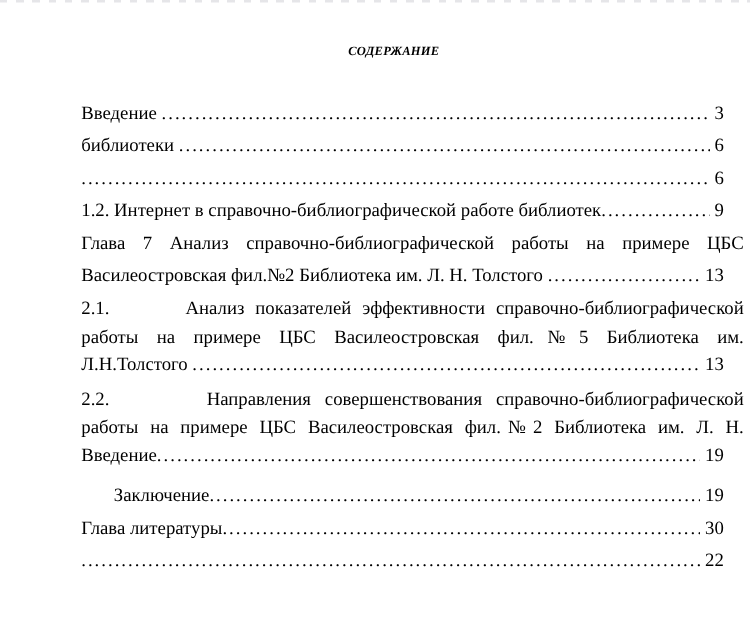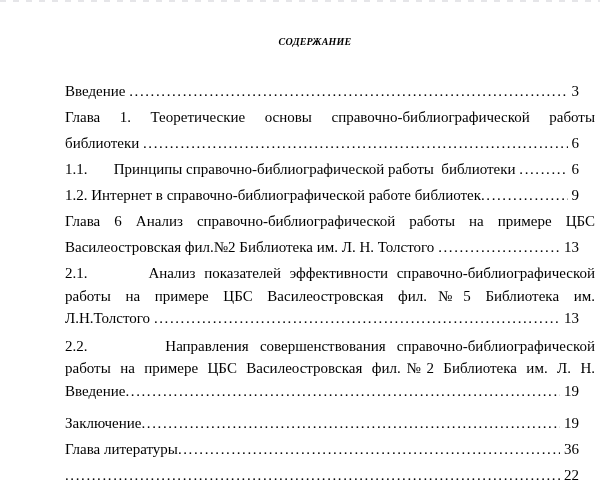--- a/index.html
+++ b/index.html
@@ -17,21 +17,21 @@
   .page { padding: 36px 0 0 65px; }
   .doc-title {
     width: 500px; text-align: center;
     font-weight: bold; font-size: 10px; letter-spacing: 0.2px;
     margin: 0 0 31px 0;
     font-style: italic;
   }
   .toc { width: 530px; font-size: 15px; }
   .entry { line-height: 26px; }
   .entry.compact { line-height: 22.5px; padding: 2px 0 3px; }
-  .entry.gap-top { margin-top: 5px; }
+  .entry.gap-top { margin-top: 5px; margin-left: 26px; }
   .line.justify {
     text-align: justify;
     text-align-last: justify;
     -moz-text-align-last: justify;
   }
   .line.fill {
     display: flex; align-items: baseline;
     padding-right: 16px;
   }
   .line.fill .t { white-space: pre; flex: 0 0 auto; }
@@ -51,43 +51,41 @@
   <div class="doc-title">СОДЕРЖАНИЕ</div>
   <div class="toc">
       <div class="entry">
         <div class="line fill">
           <span class="t">Введение&nbsp;</span>
           <span class="dots"></span>
           <span class="pg">3</span>
         </div>
       </div>
       <div class="entry">
-        <div class="line justify">Глава 1. Теоретические основы справочно-библиографической работы</div>
         <div class="line fill">
           <span class="t">библиотеки&nbsp;</span>
           <span class="dots"></span>
           <span class="pg">6</span>
         </div>
       </div>
       <div class="entry">
         <div class="line fill">
-          <span class="t">1.1.&nbsp;&nbsp;&nbsp;&nbsp;&nbsp;&nbsp;&nbsp;Принципы справочно-библиографической работы &nbsp;библиотеки&nbsp;</span>
           <span class="dots"></span>
           <span class="pg">6</span>
         </div>
       </div>
       <div class="entry">
         <div class="line fill">
           <span class="t">1.2. Интернет в справочно-библиографической работе библиотек</span>
           <span class="dots"></span>
           <span class="pg">9</span>
         </div>
       </div>
       <div class="entry">
-        <div class="line justify">Глава 6 Анализ справочно-библиографической работы на примере ЦБС</div>
+        <div class="line justify">Глава 7 Анализ справочно-библиографической работы на примере ЦБС</div>
         <div class="line fill">
           <span class="t">Василеостровская фил.№2 Библиотека им. Л. Н. Толстого&nbsp;</span>
           <span class="dots"></span>
           <span class="pg">13</span>
         </div>
       </div>
       <div class="entry compact">
         <div class="line justify">2.1.&nbsp;&nbsp;&nbsp;&nbsp;&nbsp;&nbsp; Анализ показателей эффективности справочно-библиографической</div>
         <div class="line justify">работы на примере ЦБС Василеостровская фил.№5 Библиотека им.</div>
         <div class="line fill">
@@ -109,21 +107,21 @@
         <div class="line fill">
           <span class="t">Заключение</span>
           <span class="dots"></span>
           <span class="pg">19</span>
         </div>
       </div>
       <div class="entry">
         <div class="line fill">
           <span class="t">Глава литературы</span>
           <span class="dots"></span>
-          <span class="pg">36</span>
+          <span class="pg">30</span>
         </div>
       </div>
       <div class="entry">
         <div class="line fill">
           <span class="dots"></span>
           <span class="pg">22</span>
         </div>
       </div>
     </div>
 </div>

